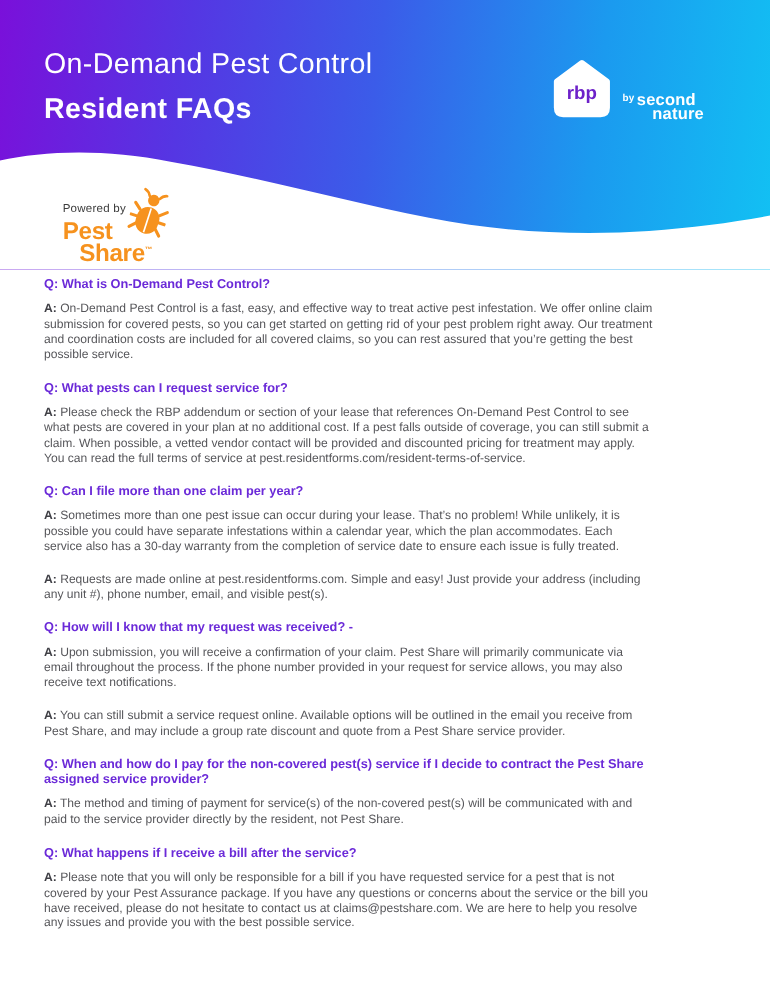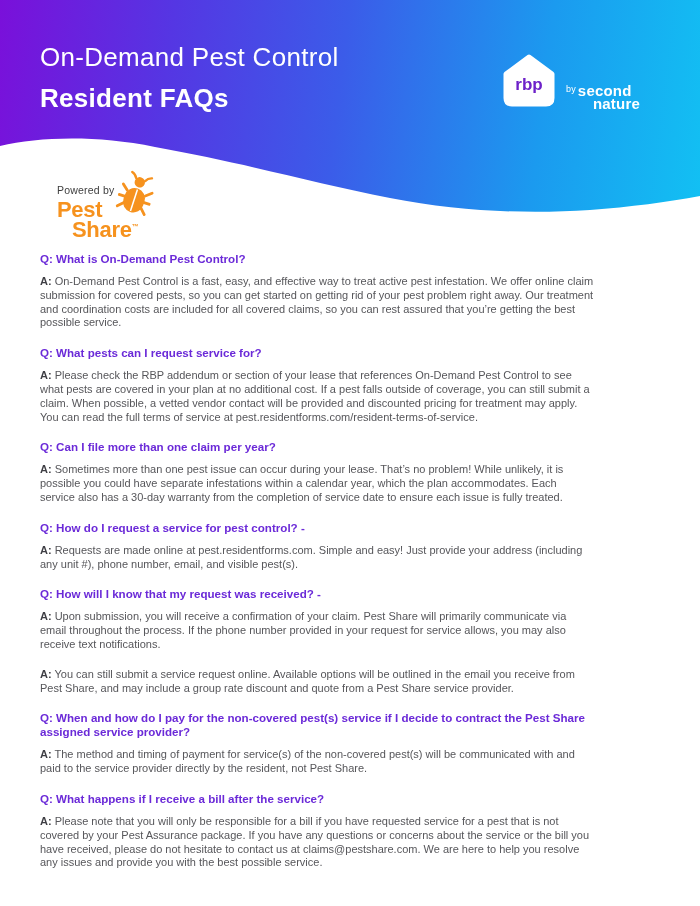--- a/index.html
+++ b/index.html
@@ -16,21 +16,21 @@
     background:linear-gradient(97deg,#7a10da 0%, #5536e3 24%, #3b5ce9 48%, #1b9aef 76%, #12c1f3 100%);
   }
   .hero-text { position:absolute; left:40px; top:42px; color:#ffffff; }
   .hero-text h1 { font-size:26px; font-weight:400; letter-spacing:.3px; margin-bottom:10px; }
   .hero-text h2 { font-size:26px; font-weight:700; letter-spacing:.3px; }
 
   .brand { position:absolute; top:52px; right:60px; display:flex; align-items:flex-end; gap:9px; }
   .rbp-mark { display:block; }
   .sn-text { color:#fff; font-weight:700; font-size:15px; line-height:13px; letter-spacing:.2px; }
   .sn-row1 { display:flex; align-items:flex-start; }
-  .sn-by { font-size:9px; font-weight:400; margin-right:2px; margin-top:-1px; }
+  .sn-by { font-size:9px; font-weight:700; margin-right:2px; margin-top:-1px; }
   .sn-row2 { margin-left:27px; }
 
   .wave { position:absolute; left:0; bottom:0; width:700px; height:115px; display:block; }
 
   
   .powered { position:absolute; left:57px; top:184px; width:170px; height:66px; }
   .powered-label { display:block; font-size:10.5px; color:#3d3d3d; letter-spacing:.2px; }
   .ps-pest { display:block; margin-top:1px; color:#f6921e; font-weight:700; font-size:22px; letter-spacing:-.3px; }
   .ps-share-row { margin-left:15px; margin-top:-6px; color:#f6921e; font-weight:700; font-size:22px; letter-spacing:-.3px; }
   .ps-tm { font-size:7px; vertical-align:8px; font-weight:700; }
@@ -106,21 +106,20 @@
         <h3 class="q">Q: What pests can I request service for?</h3>
         <p class="a"><strong class="a-label">A:</strong> <span class="a-text">Please check the RBP addendum or section of your lease that references On-Demand Pest Control to see what pests are covered in your plan at no additional cost. If a pest falls outside of coverage, you can still submit a claim. When possible, a vetted vendor contact will be provided and discounted pricing for treatment may apply. You can read the full terms of service at pest.residentforms.com/resident-terms-of-service.</span></p>
       </section>
 
       <section class="faq">
         <h3 class="q">Q: Can I file more than one claim per year?</h3>
         <p class="a"><strong class="a-label">A:</strong> <span class="a-text">Sometimes more than one pest issue can occur during your lease. That’s no problem! While unlikely, it is possible you could have separate infestations within a calendar year, which the plan accommodates. Each service also has a 30-day warranty from the completion of service date to ensure each issue is fully treated.</span></p>
       </section>
 
       <section class="faq">
-        <h3 class="q">Q: How do I request a service for pest control? -</h3>
         <p class="a"><strong class="a-label">A:</strong> <span class="a-text">Requests are made online at pest.residentforms.com. Simple and easy! Just provide your address (including any unit #), phone number, email, and visible pest(s).</span></p>
       </section>
 
       <section class="faq">
         <h3 class="q">Q: How will I know that my request was received? -</h3>
         <p class="a"><strong class="a-label">A:</strong> <span class="a-text">Upon submission, you will receive a confirmation of your claim. Pest Share will primarily communicate via email throughout the process. If the phone number provided in your request for service allows, you may also receive text notifications.</span></p>
       </section>
 
       <section class="faq">
         <p class="a"><strong class="a-label">A:</strong> <span class="a-text">You can still submit a service request online. Available options will be outlined in the email you receive from Pest Share, and may include a group rate discount and quote from a Pest Share service provider.</span></p>

